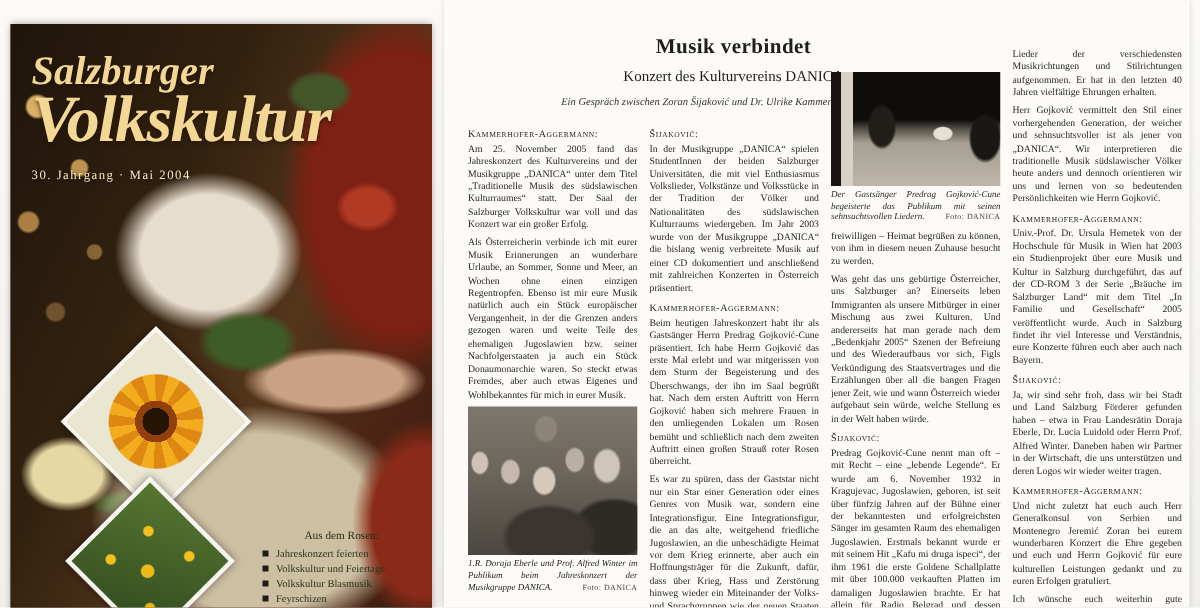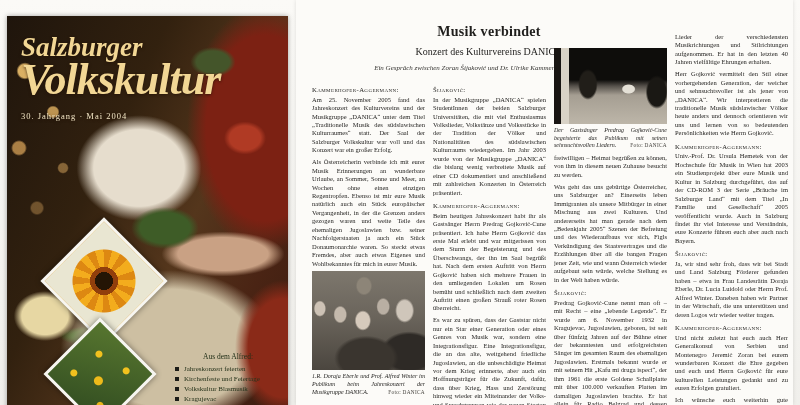--- a/index.html
+++ b/index.html
@@ -126,26 +126,26 @@
     </div>
 
     <div class="diamond d1">
       <div class="d-inner sunflower"></div>
     </div>
     <div class="diamond d2">
       <div class="d-inner meadow"></div>
     </div>
 
     <div class="toc">
-      <div class="toc-h">Aus dem Alfred:</div>
+      <div class="toc-h">Aus dem Rosen:</div>
       <ul>
         <li>Jahreskonzert feierten</li>
-        <li>Kirchenfeste und Feiertage</li>
+        <li>Volkskultur und Feiertage</li>
         <li>Volkskultur Blasmusik</li>
-        <li>Kragujevac</li>
+        <li>Feyrschizen</li>
       </ul>
     </div>
   </div>
 
   <div class="page">
 
     <div class="art-header">
       <h1 class="art-title">Musik verbindet</h1>
       <h2 class="art-subtitle">Konzert des Kulturvereins DANICA</h2>
       <div class="art-byline">Ein Gespräch zwischen Zoran Šijaković und Dr. Ulrike Kammerhofer-Aggermann</div>

